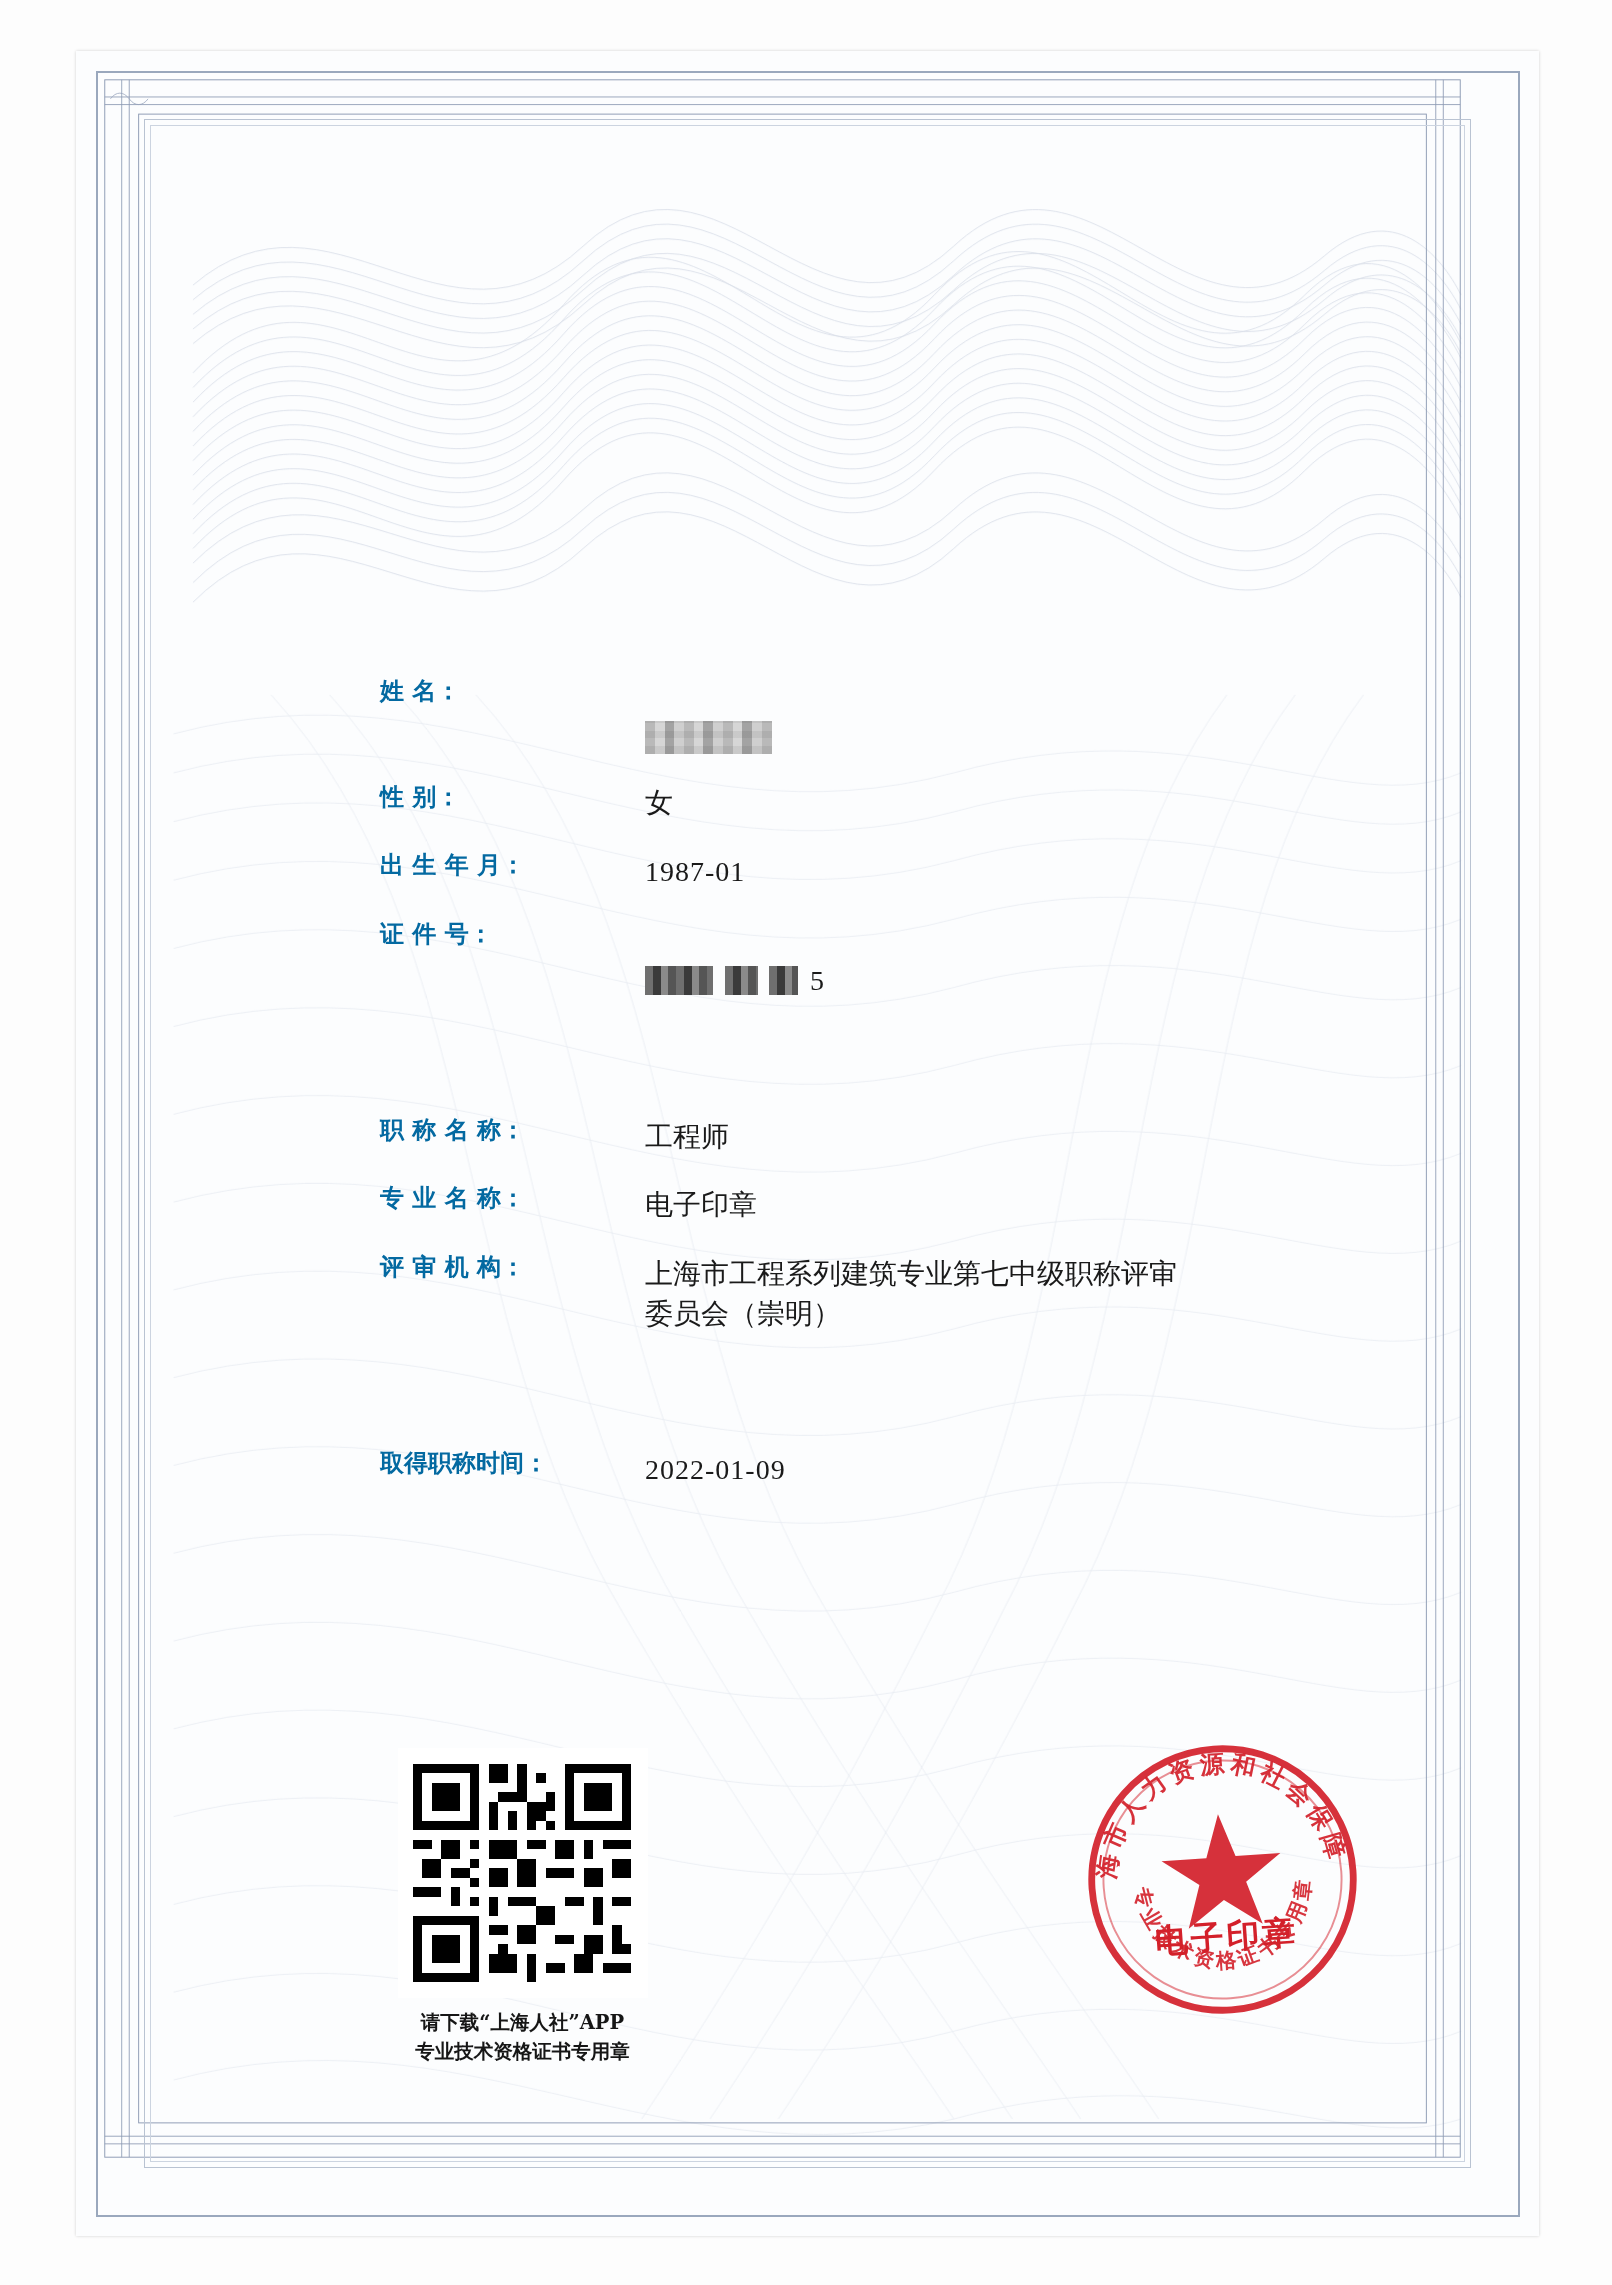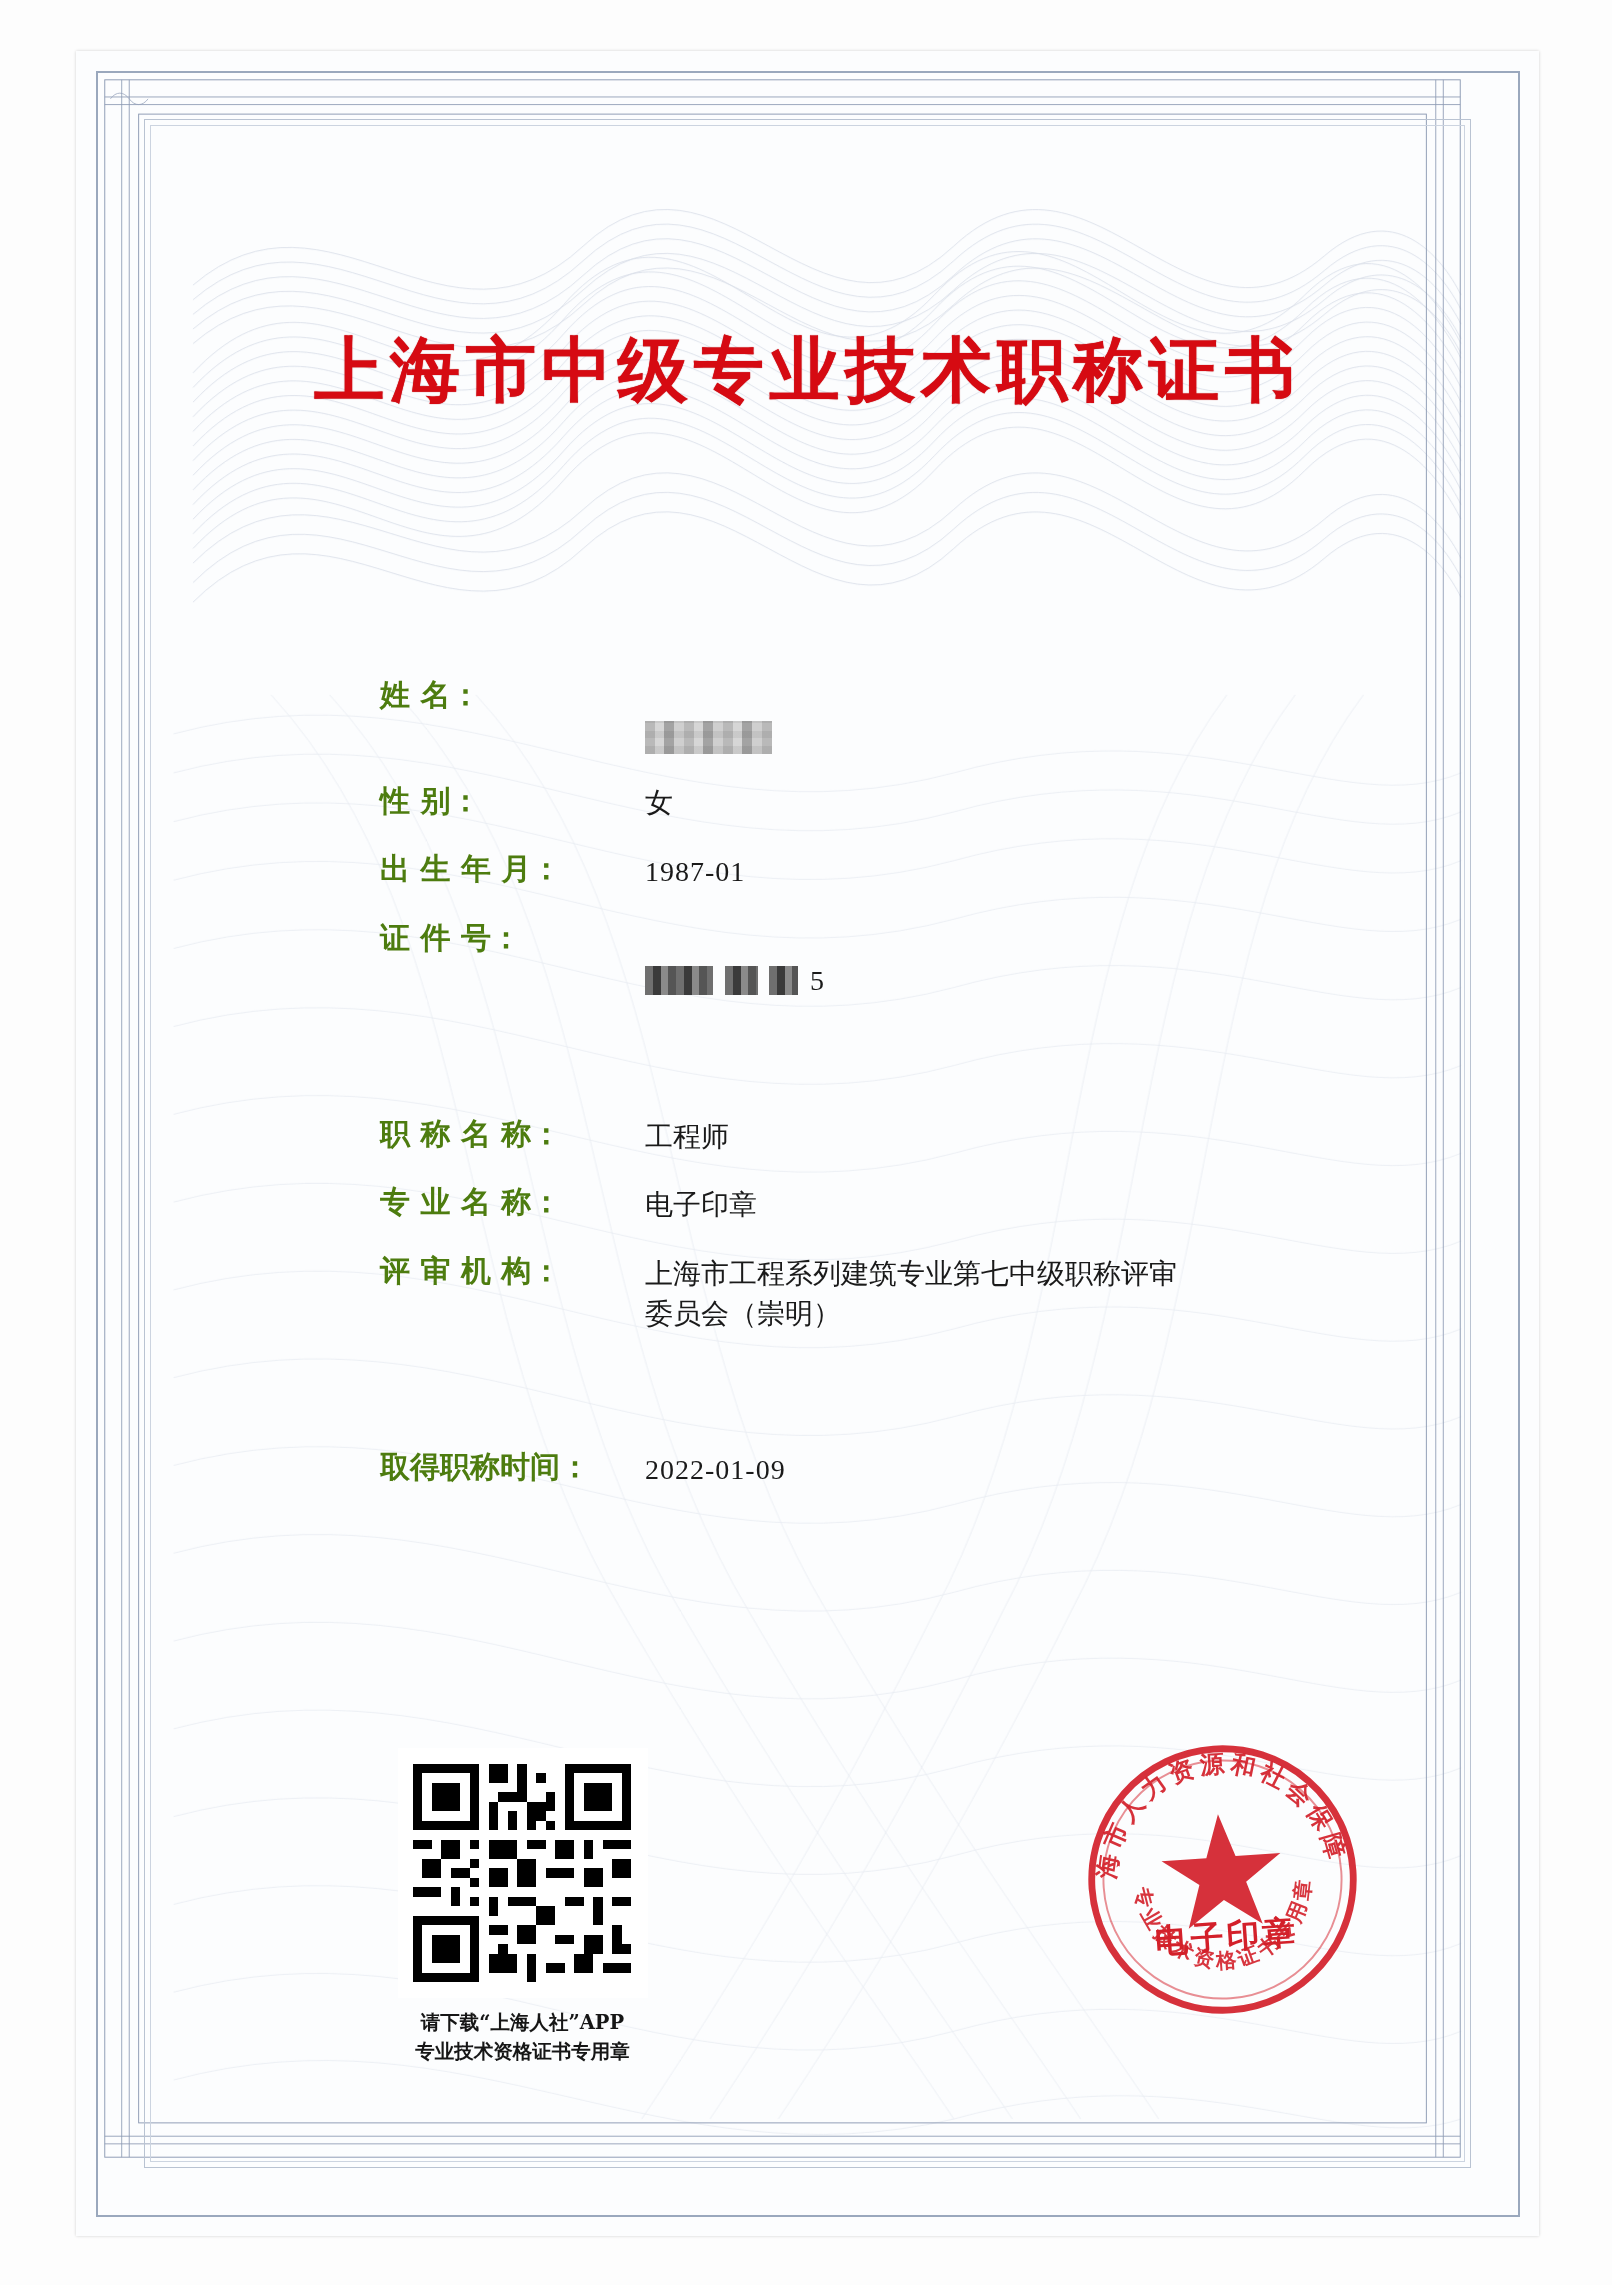--- a/index.html
+++ b/index.html
@@ -91,22 +91,22 @@
     align-items: flex-start;
     margin-bottom: 21.5px;
     min-height: 47px;
   }
   .row.gap-before { margin-top: 112px; }
   .label {
     width: 265px;
     flex: 0 0 265px;
     font-family: "DejaVu Serif", "Liberation Serif", serif;
     font-weight: bold;
-    font-size: 30px;
-    color: #4d7c0f;
+    font-size: 24px;
+    color: #0369a1;
     letter-spacing: 0px;
     white-space: nowrap;
   }
   .value {
     font-family: "DejaVu Serif", "Liberation Serif", serif;
     font-size: 28px;
     color: #1a1a1a;
     line-height: 1.45;
     padding-top: 2.9px;
     white-space: pre-line;
@@ -283,21 +283,20 @@
           </g>
         </g>
         <g stroke="#93a0b8" stroke-width="0.9" fill="none" opacity="0.85">
           <path id="motif" d="M0,10 c6,-8 14,-8 20,0 c6,8 14,8 20,0" transform="translate(10,14)"></path>
         </g>
       </svg>
     </div>
     <div class="border-inner"></div>
     <div class="border-inner2"></div>
 
-    <div class="title">上海市中级专业技术职称证书</div>
 
     <div class="fields">
 
       <div class="row">
         <div class="label">姓        名：</div>
         <div class="value">
           <span class="redact redact-name"></span>
         </div>
       </div>
 

